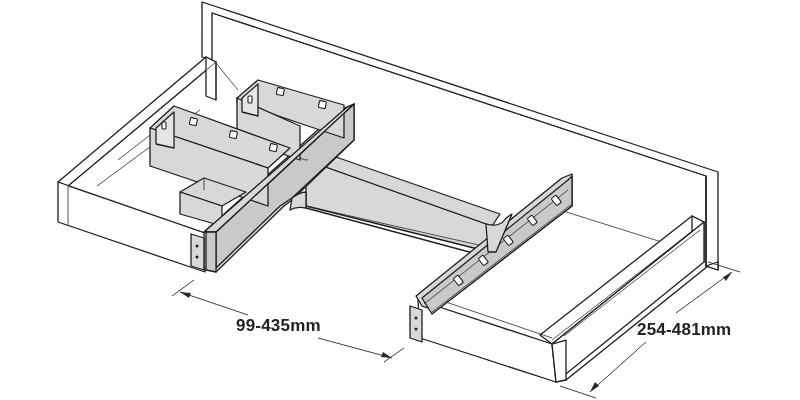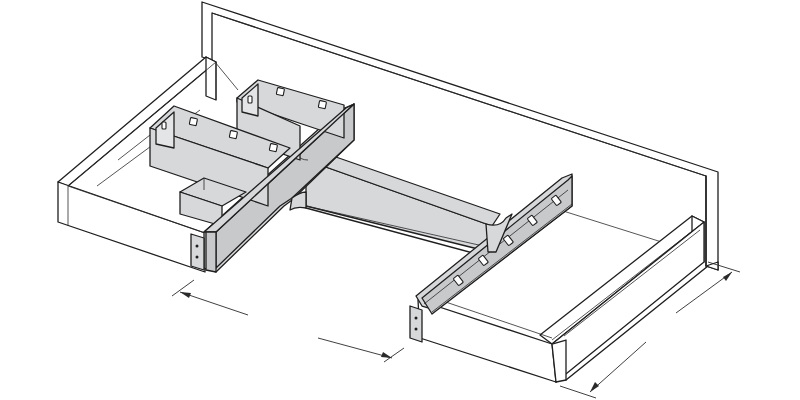--- a/index.html
+++ b/index.html
@@ -163,13 +163,15 @@
       <line class="dim" x1="560" y1="386" x2="596" y2="398"></line>
 
       <line class="dim" x1="732" y1="272" x2="676" y2="313"></line>
       <polygon class="arrow" points="732,272 726,281 723,277"></polygon>
 
       <line class="dim" x1="646" y1="342" x2="590" y2="392"></line>
       <polygon class="arrow" points="590,392 595,382 599,386"></polygon>
     </g>
   </svg>
 
+  <div class="dim-label" style="left:236px; top:316px;">99-435mm</div>
+  <div class="dim-label" style="left:637px; top:320px;">254-481mm</div>
 </div>
 
 </body></html>

